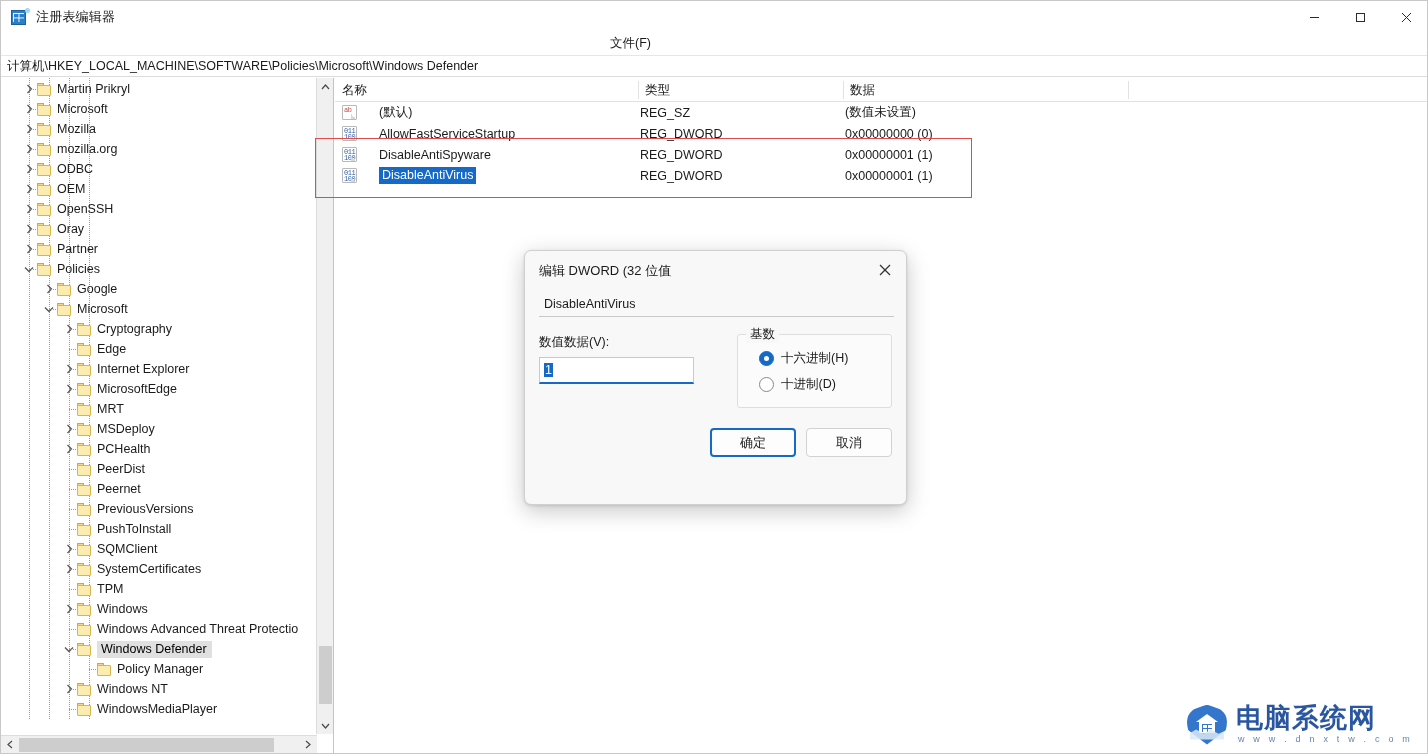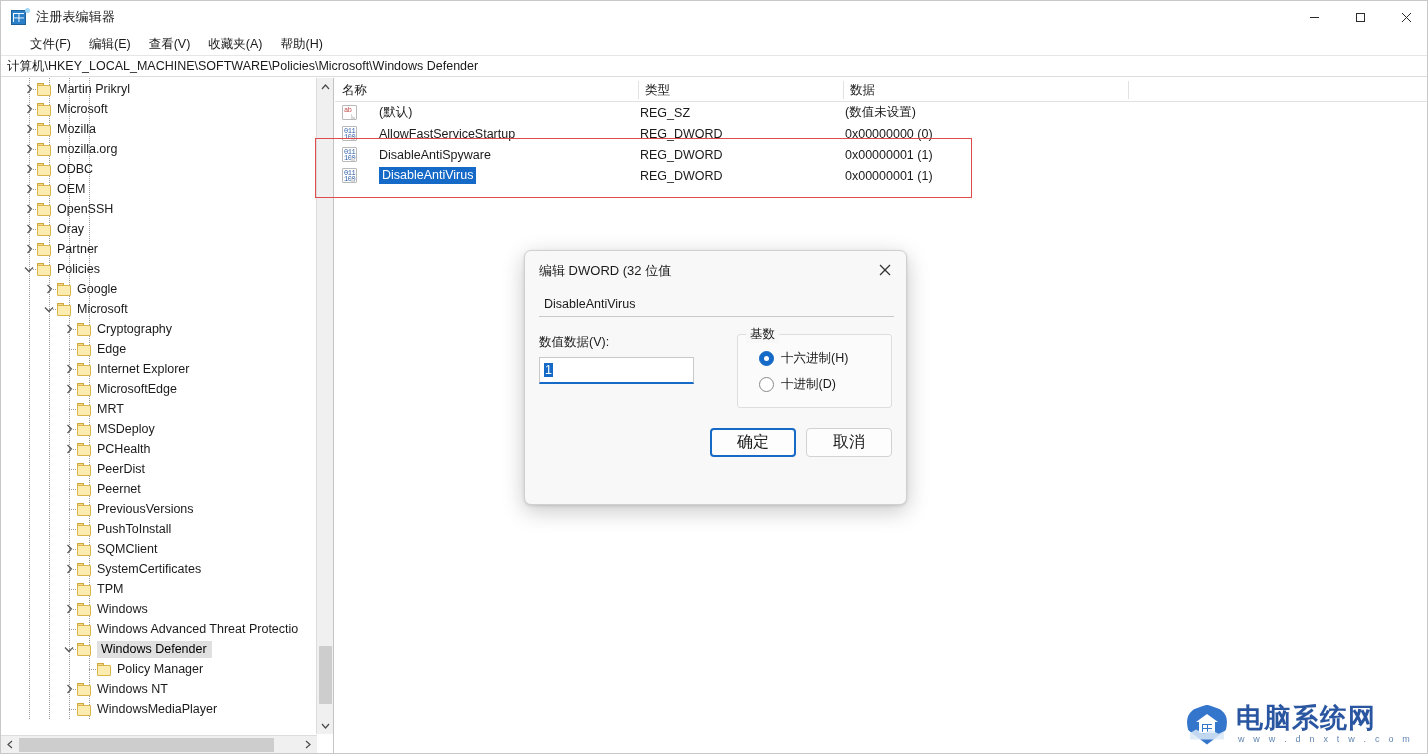--- a/index.html
+++ b/index.html
@@ -59,25 +59,26 @@
   }
   .winbtn {
     width: 46px; height: 32px;
     display: flex; align-items: center; justify-content: center;
     color: #2b2b2b;
   }
   .winbtn svg { display: block; }
 
   
   .menubar {
-    position: absolute; top: 32px; left: 12px;
+    position: absolute; top: 32px; left: 0;
     width: 1251px; height: 22px;
     background: #ffffff;
     display: flex; align-items: center;
     padding-left: 8px;
+    flex-direction: column;
   }
   .menuitem {
     font-size: 12.5px; color: #1a1a1a;
     padding: 2px 9px;
     white-space: nowrap;
   }
 
   
   .addressbar {
     position: absolute; top: 54px; left: 0;
@@ -381,21 +382,21 @@
     width: 5px; height: 5px; border-radius: 50%;
     background: #ffffff;
   }
   .dlg-buttons {
     display: flex; justify-content: flex-end;
     gap: 10px;
     padding: 20px 14px 0 0;
   }
   .btn {
     width: 86px; height: 29px;
-    font-size: 16px; color: #1a1a1a;
+    font-size: 13px; color: #1a1a1a;
     background: #fdfdfd;
     border: 1px solid #d2d2d2;
     border-radius: 4px;
     display: flex; align-items: center; justify-content: center;
   }
   .btn.primary {
     border: 2px solid #1569c7;
   }
 
   

